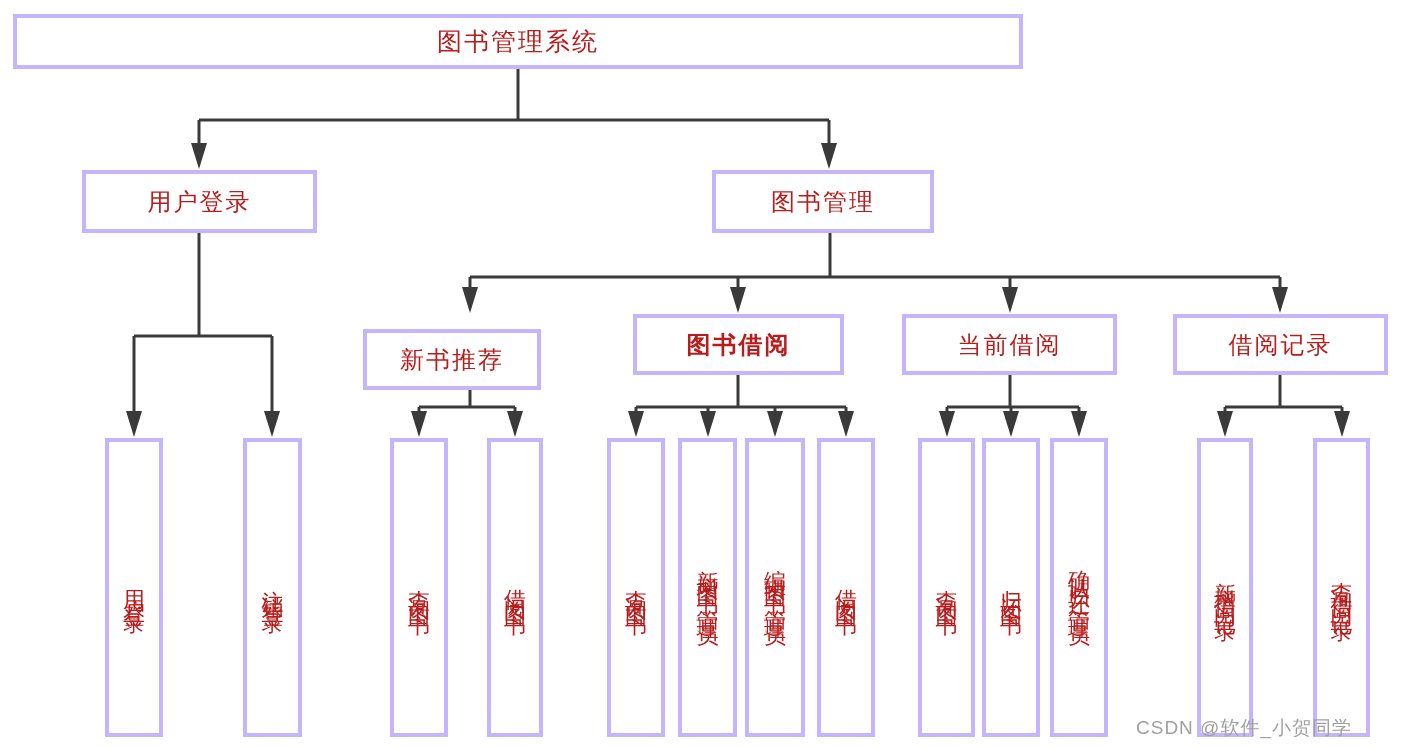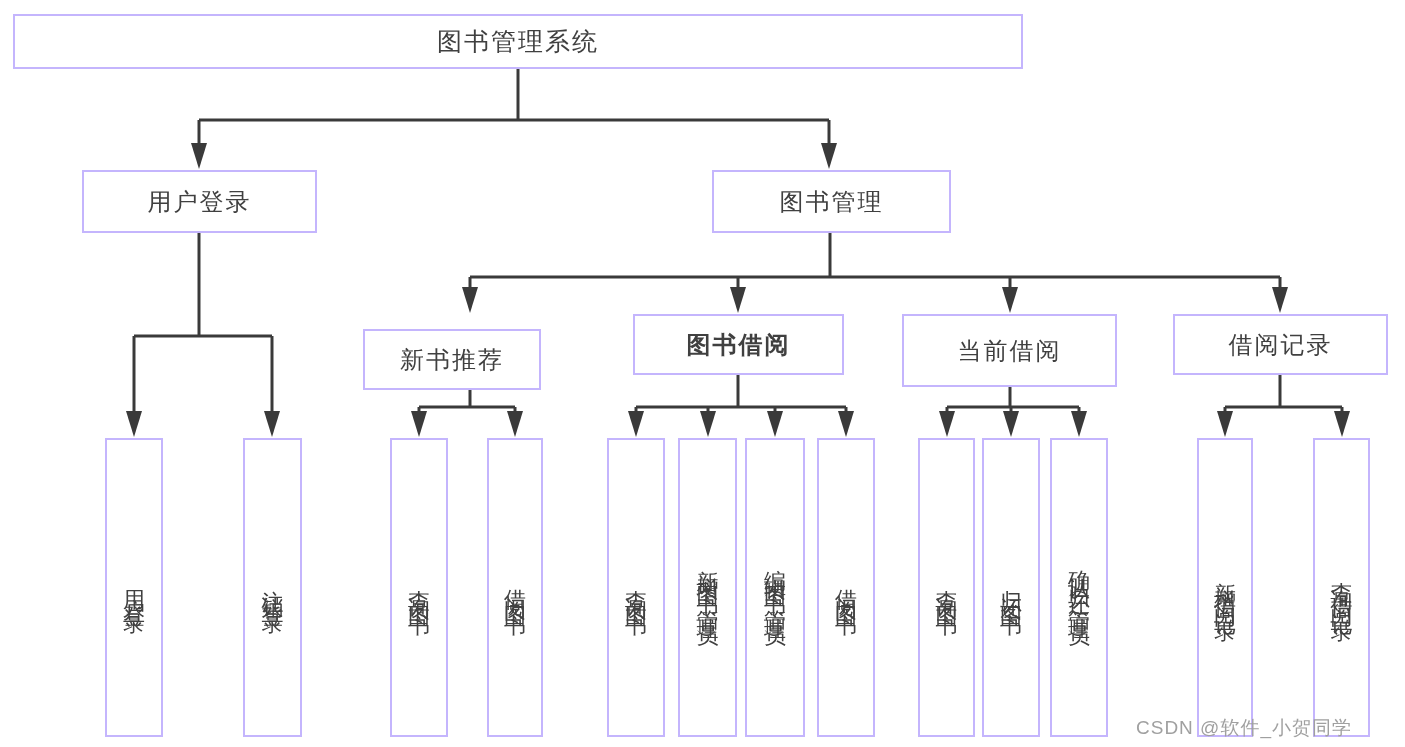--- a/index.html
+++ b/index.html
@@ -8,25 +8,25 @@
     width:1405px;height:747px;
     background:#ffffff;
     font-family:"Liberation Sans", sans-serif;
     overflow:hidden;
   }
   .wires{position:absolute;left:0;top:0;z-index:1;}
   .node{
     position:absolute;
     box-sizing:border-box;
     background:#ffffff;
-    border:2px solid #c4b5fd;
+    border:4px solid #c4b5fd;
     display:flex;
     align-items:center;
     justify-content:center;
-    color:#404040;
+    color:#b91c1c;
     font-size:24px;
     letter-spacing:2px;
     z-index:2;
     white-space:nowrap;
     text-align:right;
   }
   .node.root{font-size:25px;}
   .node.v{font-size:22px;}
   .node.v .vtext{
     writing-mode:vertical-rl;
@@ -118,31 +118,31 @@
     </g>
   </svg>
 
   <div class="node root" style="left:13px;top:14px;width:1010px;height:55px;">
     <span>图书管理系统</span>
   </div>
 
   <div class="node" style="left:82px;top:170px;width:235px;height:63px;">
     <span>用户登录</span>
   </div>
-  <div class="node" style="left:712px;top:170px;width:239px;height:63px;">
+  <div class="node" style="left:712px;top:170px;width:222px;height:63px;">
     <span>图书管理</span>
   </div>
 
   <div class="node" style="left:363px;top:314px;width:178px;height:61px;margin-top:15px;">
     <span>新书推荐</span>
   </div>
   <div class="node" style="left:633px;top:314px;width:211px;height:61px;font-weight:bold;">
     <span>图书借阅</span>
   </div>
-  <div class="node" style="left:902px;top:314px;width:215px;height:73px;">
+  <div class="node" style="left:902px;top:314px;width:215px;height:61px;">
     <span>当前借阅</span>
   </div>
   <div class="node" style="left:1173px;top:314px;width:215px;height:61px;">
     <span>借阅记录</span>
   </div>
 
   <div class="node v" style="left:105px;top:438px;width:58px;height:299px;">
     <span class="vtext">用户登录</span>
   </div>
   <div class="node v" style="left:243px;top:438px;width:59px;height:299px;">

